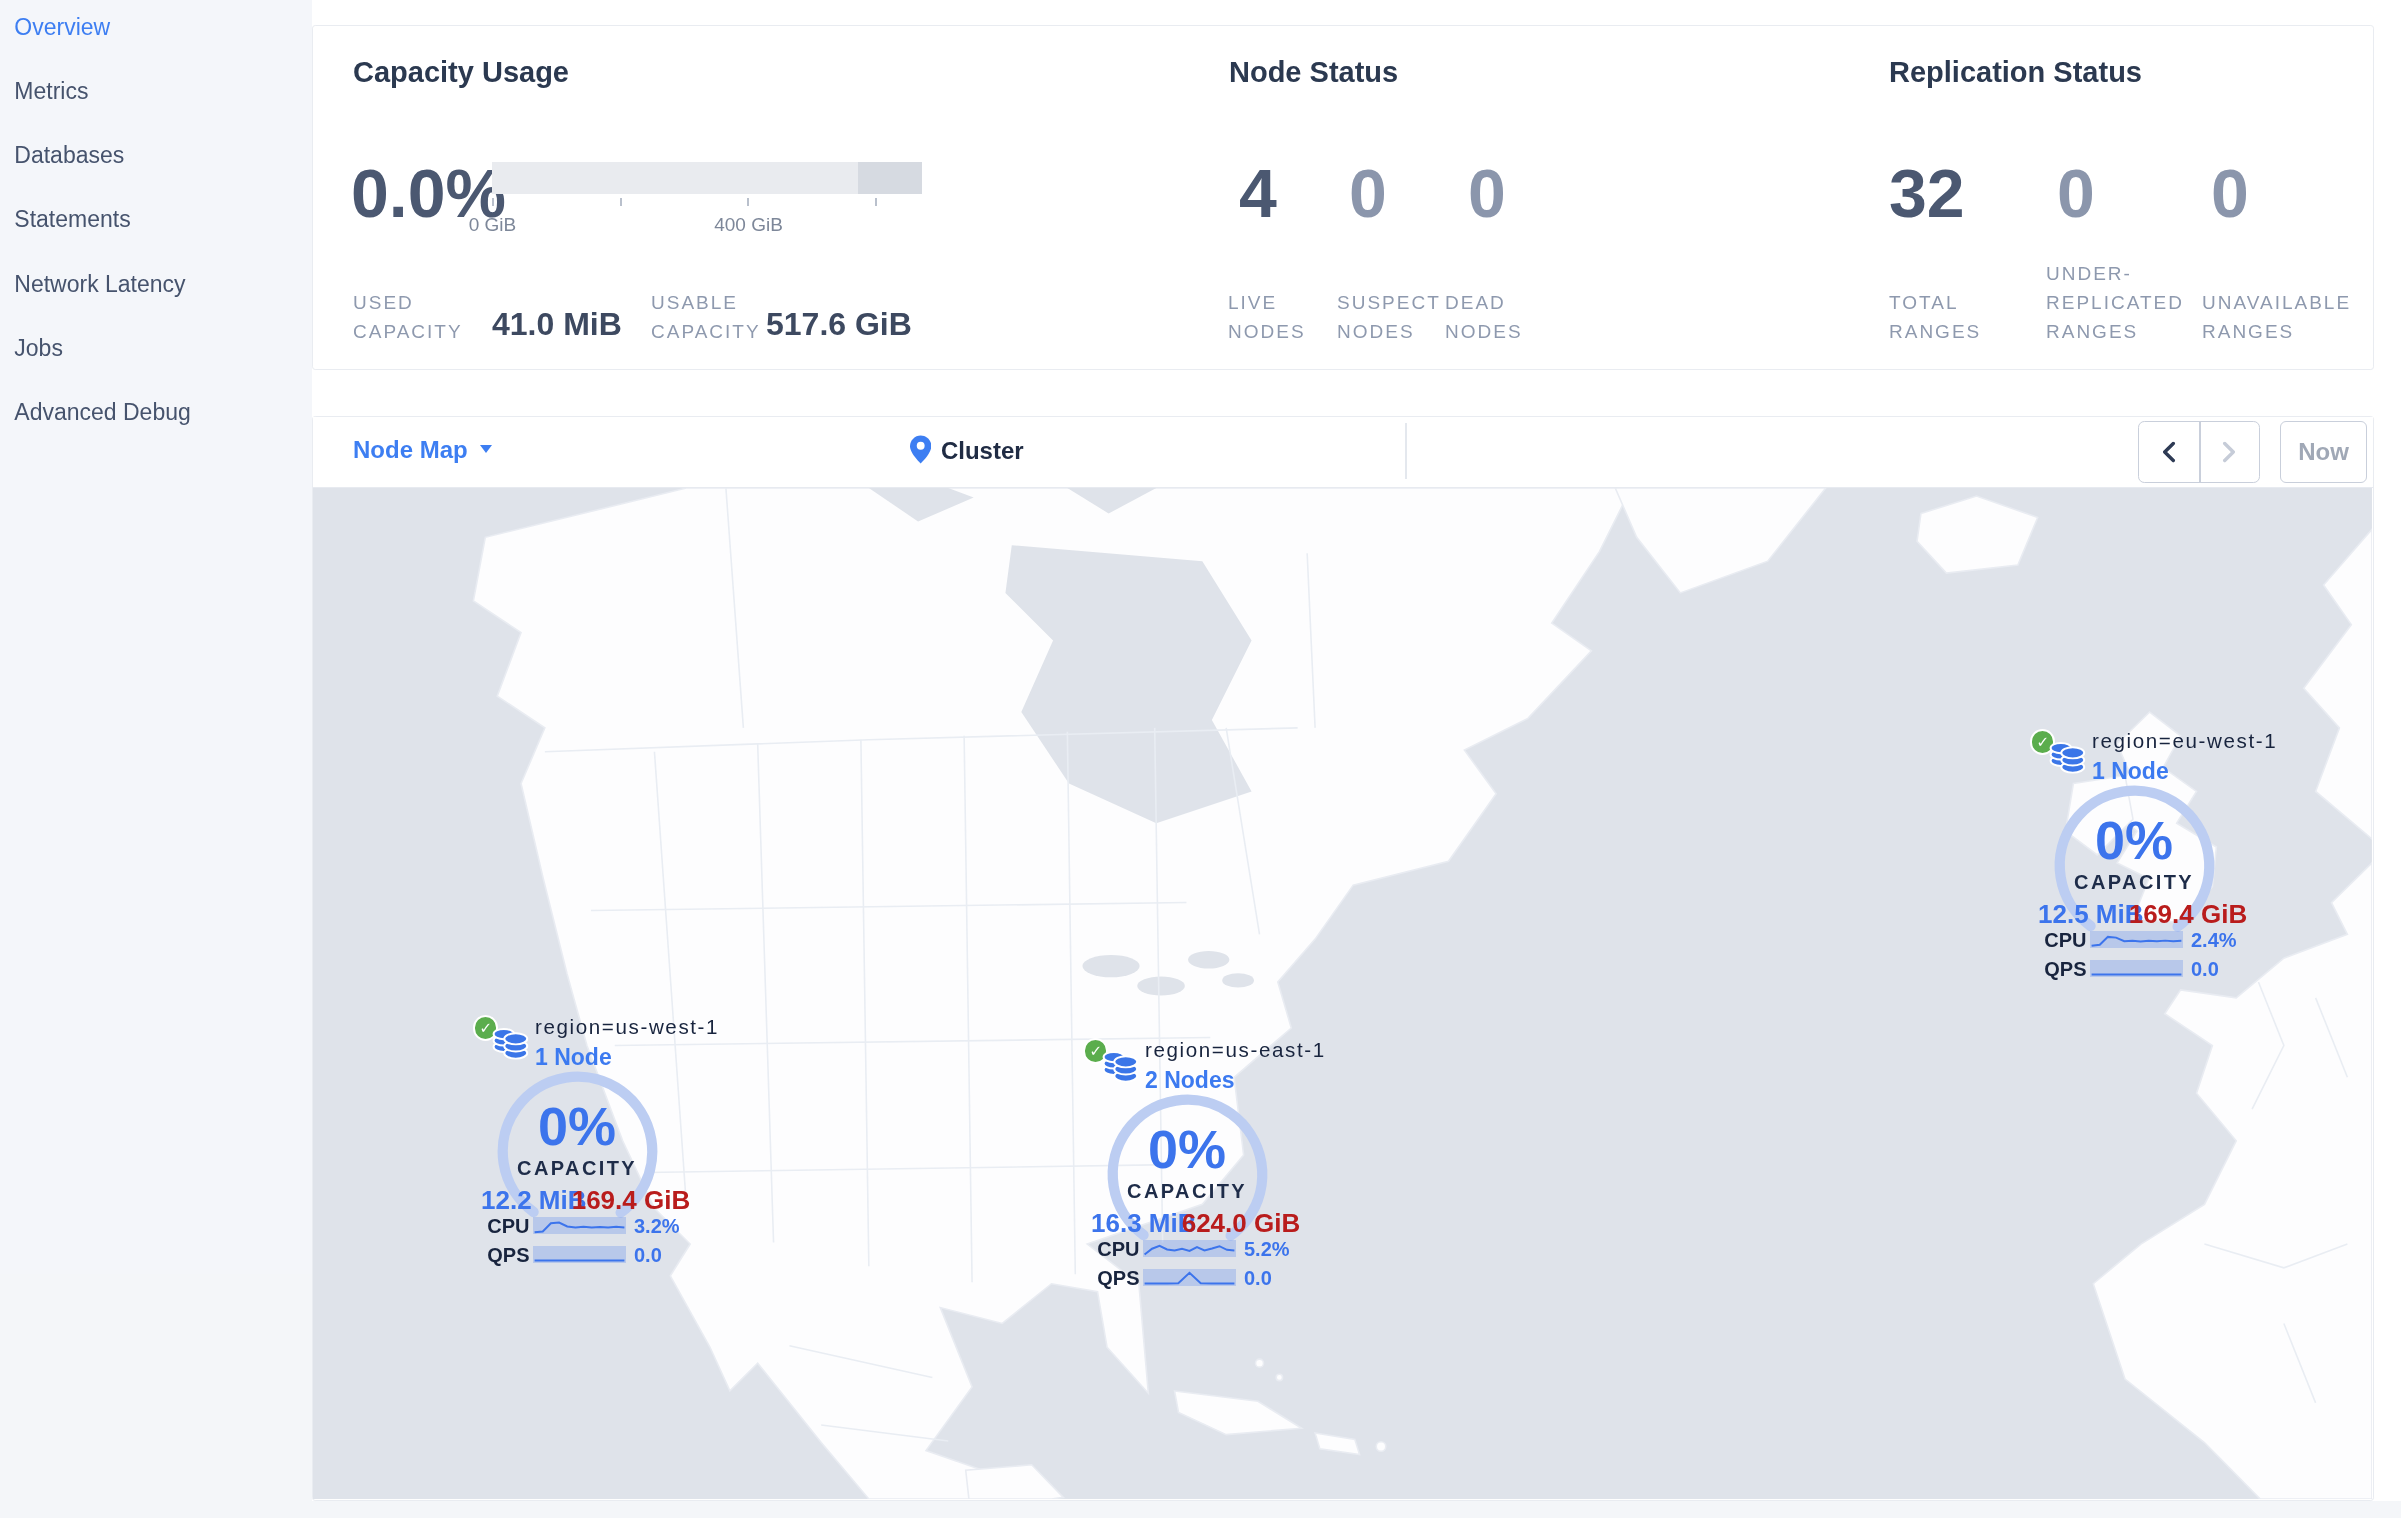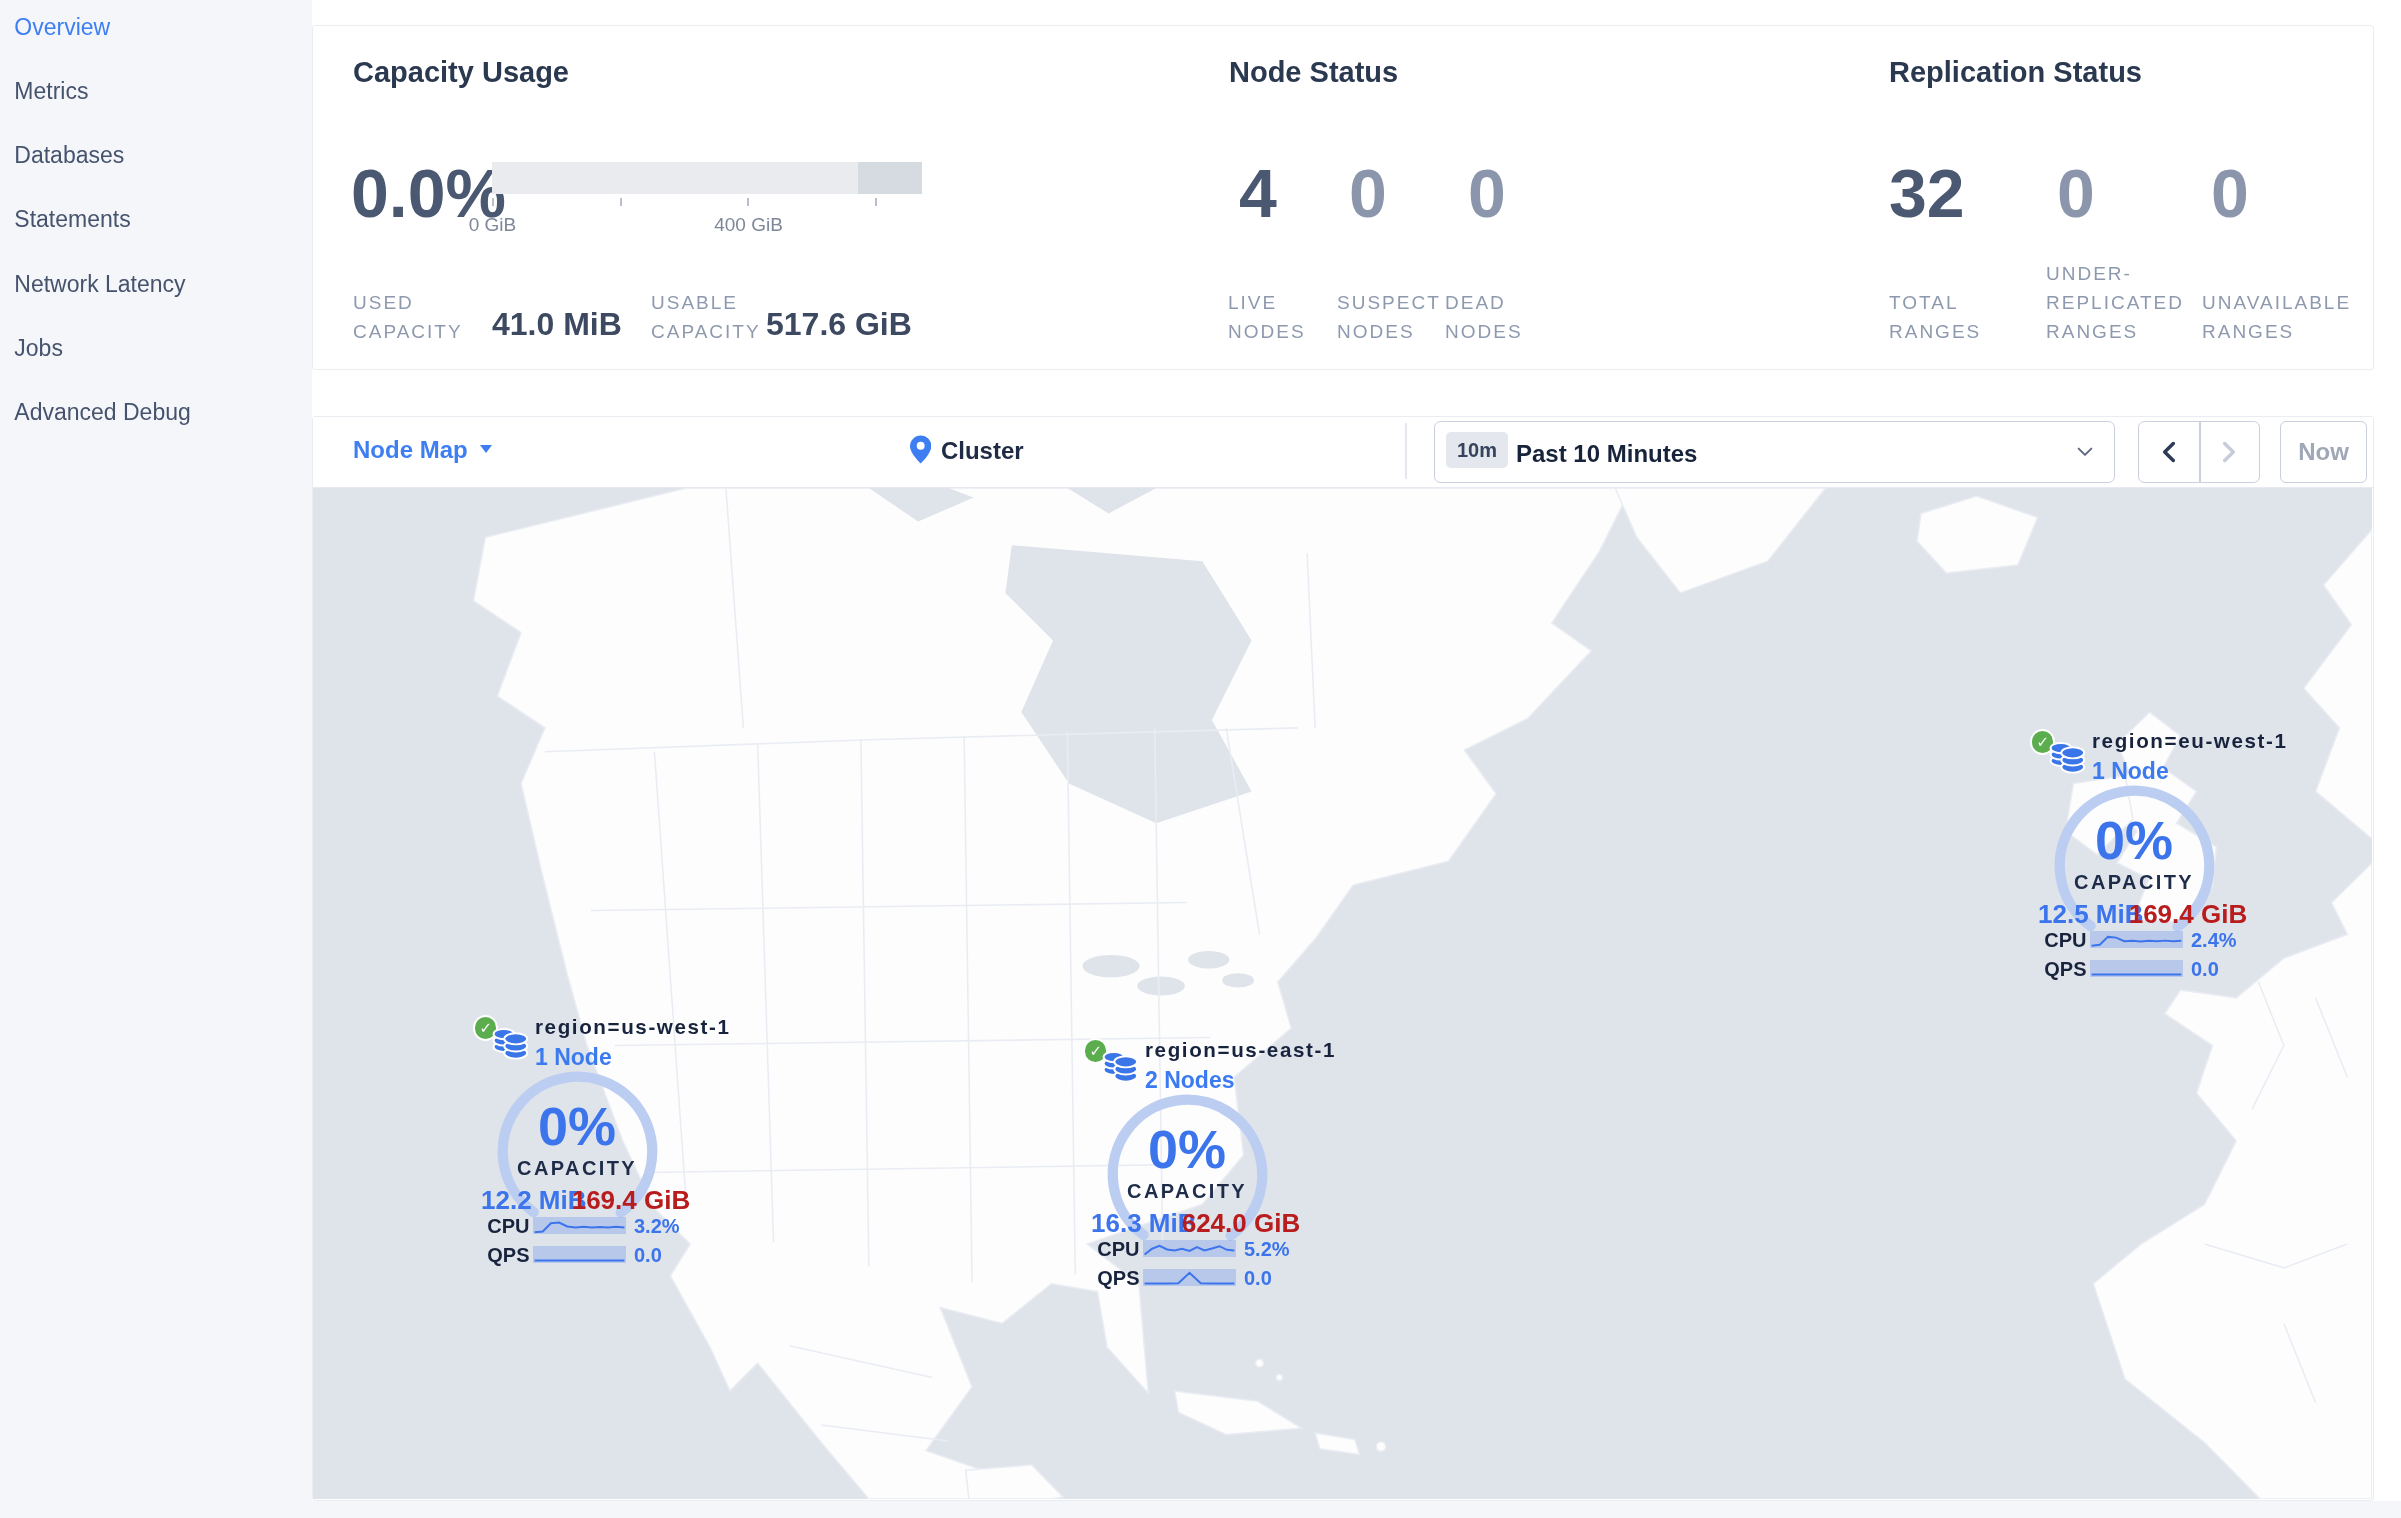--- a/index.html
+++ b/index.html
@@ -51,21 +51,21 @@
     background:#fff; font-size:24px; font-weight:700; color:#a0a8b6; text-align:center; line-height:59px; cursor:pointer; }
 
   .map-area { position:absolute; left:0; top:71px; width:2059px; height:1011px; background:#dfe3ea; overflow:hidden; }
 
   
   .marker { position:absolute; width:222px; height:262px; cursor:pointer; }
   .check-badge { position:absolute; left:0; top:3.2px; width:25.4px; height:25.4px; background:#5bad4d; border:2.4px solid #fff;
     border-radius:50%; color:#fff; font-size:15px; font-weight:700; text-align:center; line-height:21.4px; }
   .db-icon { position:absolute; left:17.5px; top:11px; }
   .marker-head { position:absolute; left:62px; top:3.2px; white-space:nowrap; }
-  .marker-region { font-size:20.6px; font-weight:700; letter-spacing:1.6px; color:#18243e; }
+  .marker-region { font-size:20.6px; font-weight:400; letter-spacing:1.6px; color:#18243e; }
   .marker-nodes { font-size:23px; font-weight:700; color:#3c7af0; margin-top:4.8px; }
   .gauge { position:absolute; left:20.6px; top:56px; }
   .gauge-pct { position:absolute; left:20.6px; top:83px; width:167px; text-align:center; font-size:54px; font-weight:700; color:#3c74ec; }
   .gauge-cap { position:absolute; left:20.6px; top:145px; width:167px; text-align:center; font-size:20px; font-weight:700;
     letter-spacing:2.4px; color:#1e2c49; }
   .val-row { position:absolute; left:0px; top:173px; width:222px; }
   .val-used { position:absolute; left:8px; font-size:26px; font-weight:700; color:#3c74ec; white-space:nowrap; }
   .val-total { position:absolute; right:4.8px; font-size:26px; font-weight:700; color:#b91c1c; white-space:nowrap; }
   .spark-row { position:absolute; left:0; height:20.6px; }
   .spark-row.cpu { top:203px; } .spark-row.qps { top:232px; }
@@ -147,27 +147,20 @@
     <div class="view-selector">
       <span>Node Map</span><span class="caret-down"></span>
     </div>
     <div class="breadcrumb">
       <svg width="21.4" height="29" viewBox="0 0 26 34">
         <path d="M13 0 C6 0 0 5.8 0 13 c0 8.8 13 21 13 21 s13 -12.2 13 -21 C26 5.8 20 0 13 0 Z" fill="#3d7ef2"></path>
         <circle cx="13" cy="12.5" r="4.8" fill="#ffffff"></circle>
       </svg><span>Cluster</span>
     </div>
     <div class="header-divider"></div>
-    <div class="time-dd">
-      <span class="time-badge">10m</span>
-      <span class="time-label">Past 10 Minutes</span>
-      <svg class="time-chevron" width="16" height="10.3" viewBox="0 0 20 13">
-        <polyline points="2,2 10,10 18,2" fill="none" stroke="#5d6a80" stroke-width="2.5" stroke-linecap="round" stroke-linejoin="round"></polyline>
-      </svg>
-    </div>
     <div class="arrow-group">
       <div class="arrow-btn" style="left:0">
         <svg width="14.3" height="20.6" viewBox="0 0 16 24">
           <polyline points="13,2 3,12 13,22" fill="none" stroke="#2e3b55" stroke-width="4" stroke-linecap="round" stroke-linejoin="round"></polyline>
         </svg>
       </div>
       <div class="arrow-sep"></div>
       <div class="arrow-btn" style="left:50%">
         <svg width="14.3" height="20.6" viewBox="0 0 16 24">
           <polyline points="3,2 13,12 3,22" fill="none" stroke="#c6ccd8" stroke-width="4" stroke-linecap="round" stroke-linejoin="round"></polyline>

